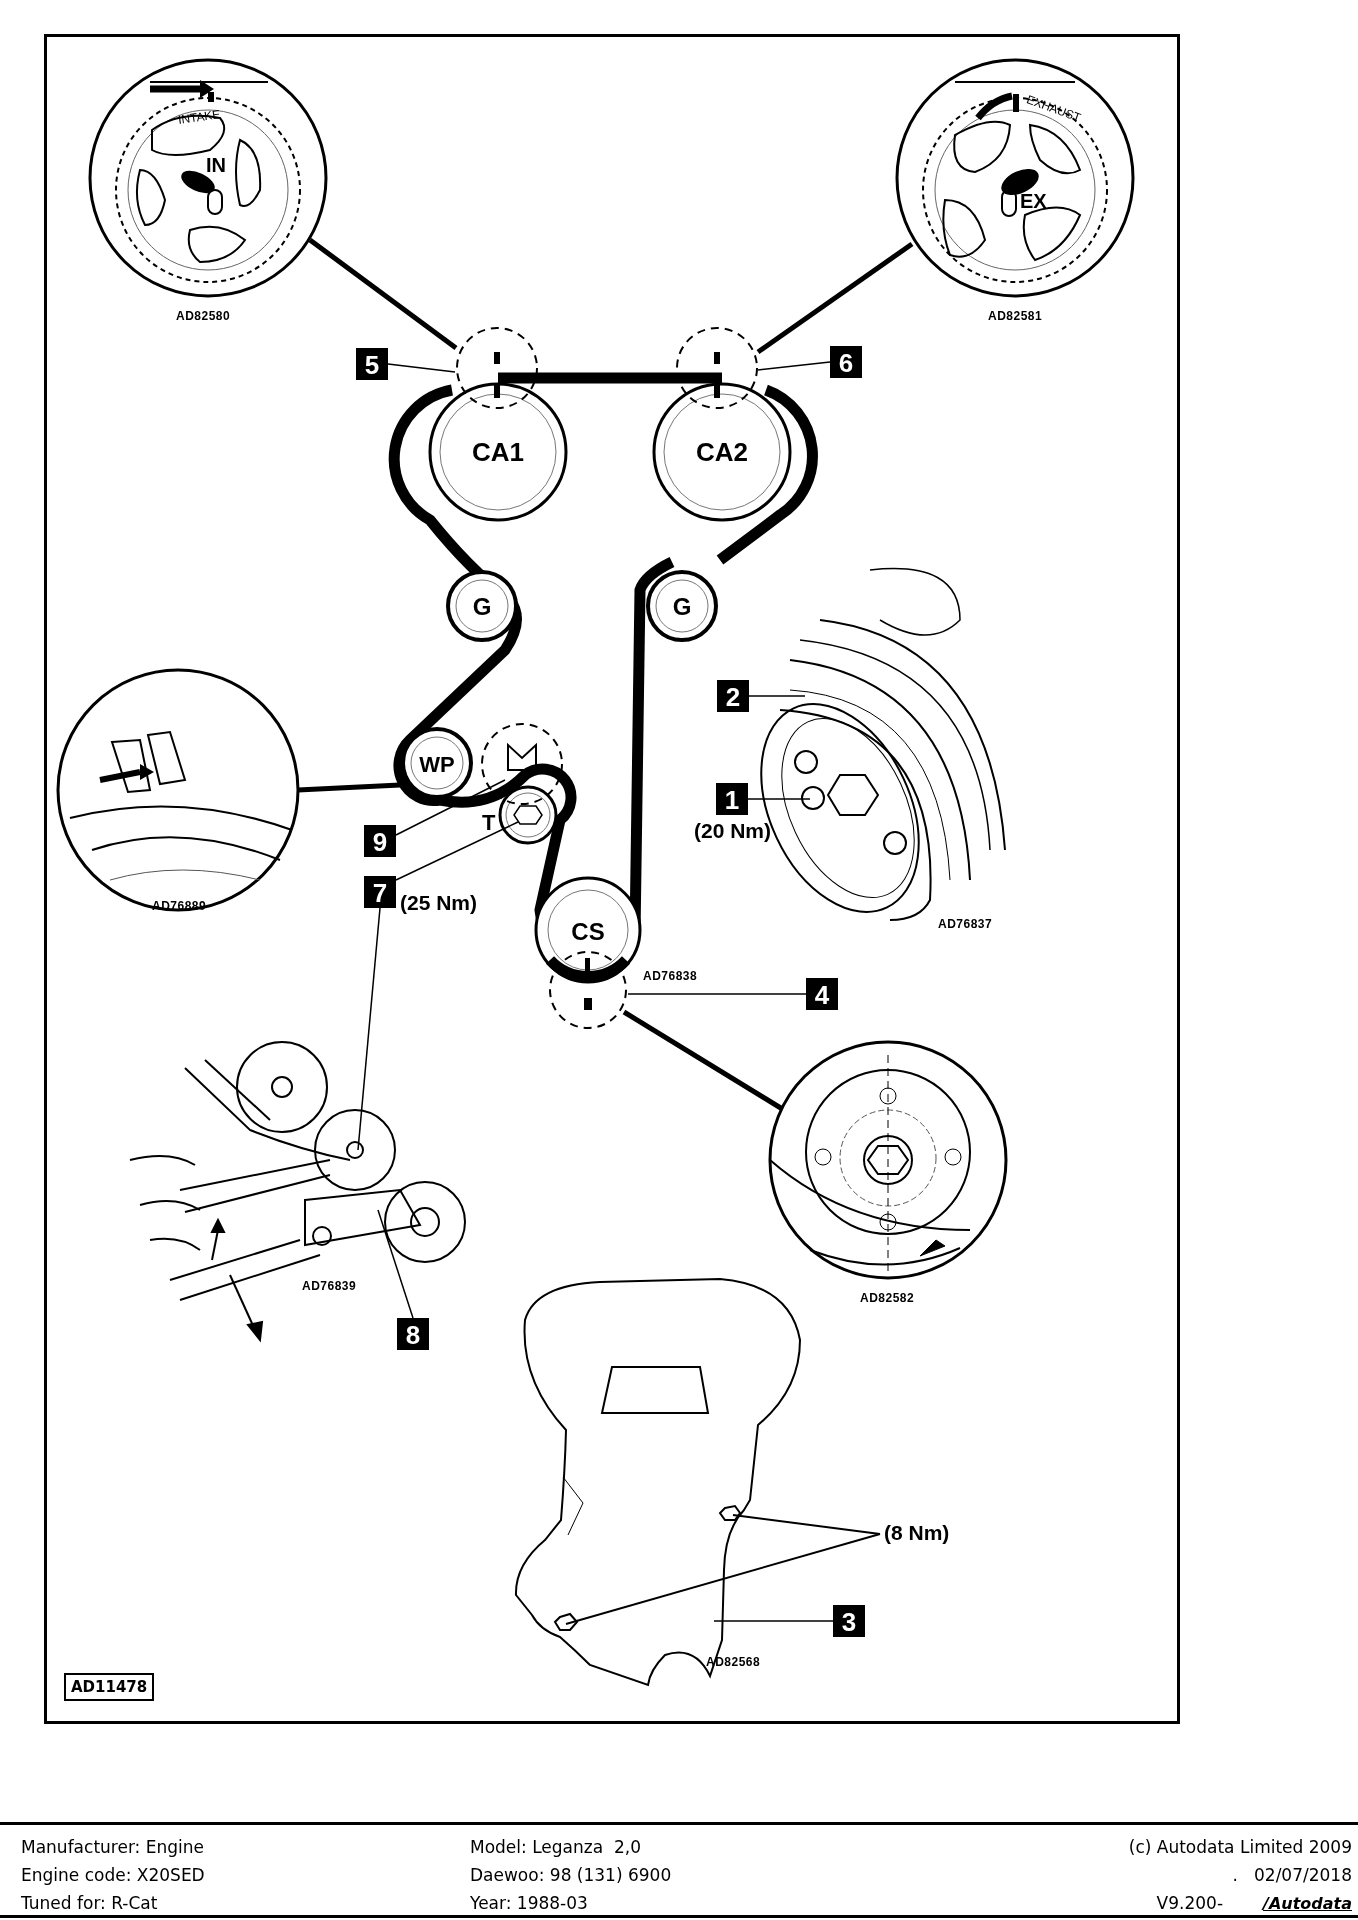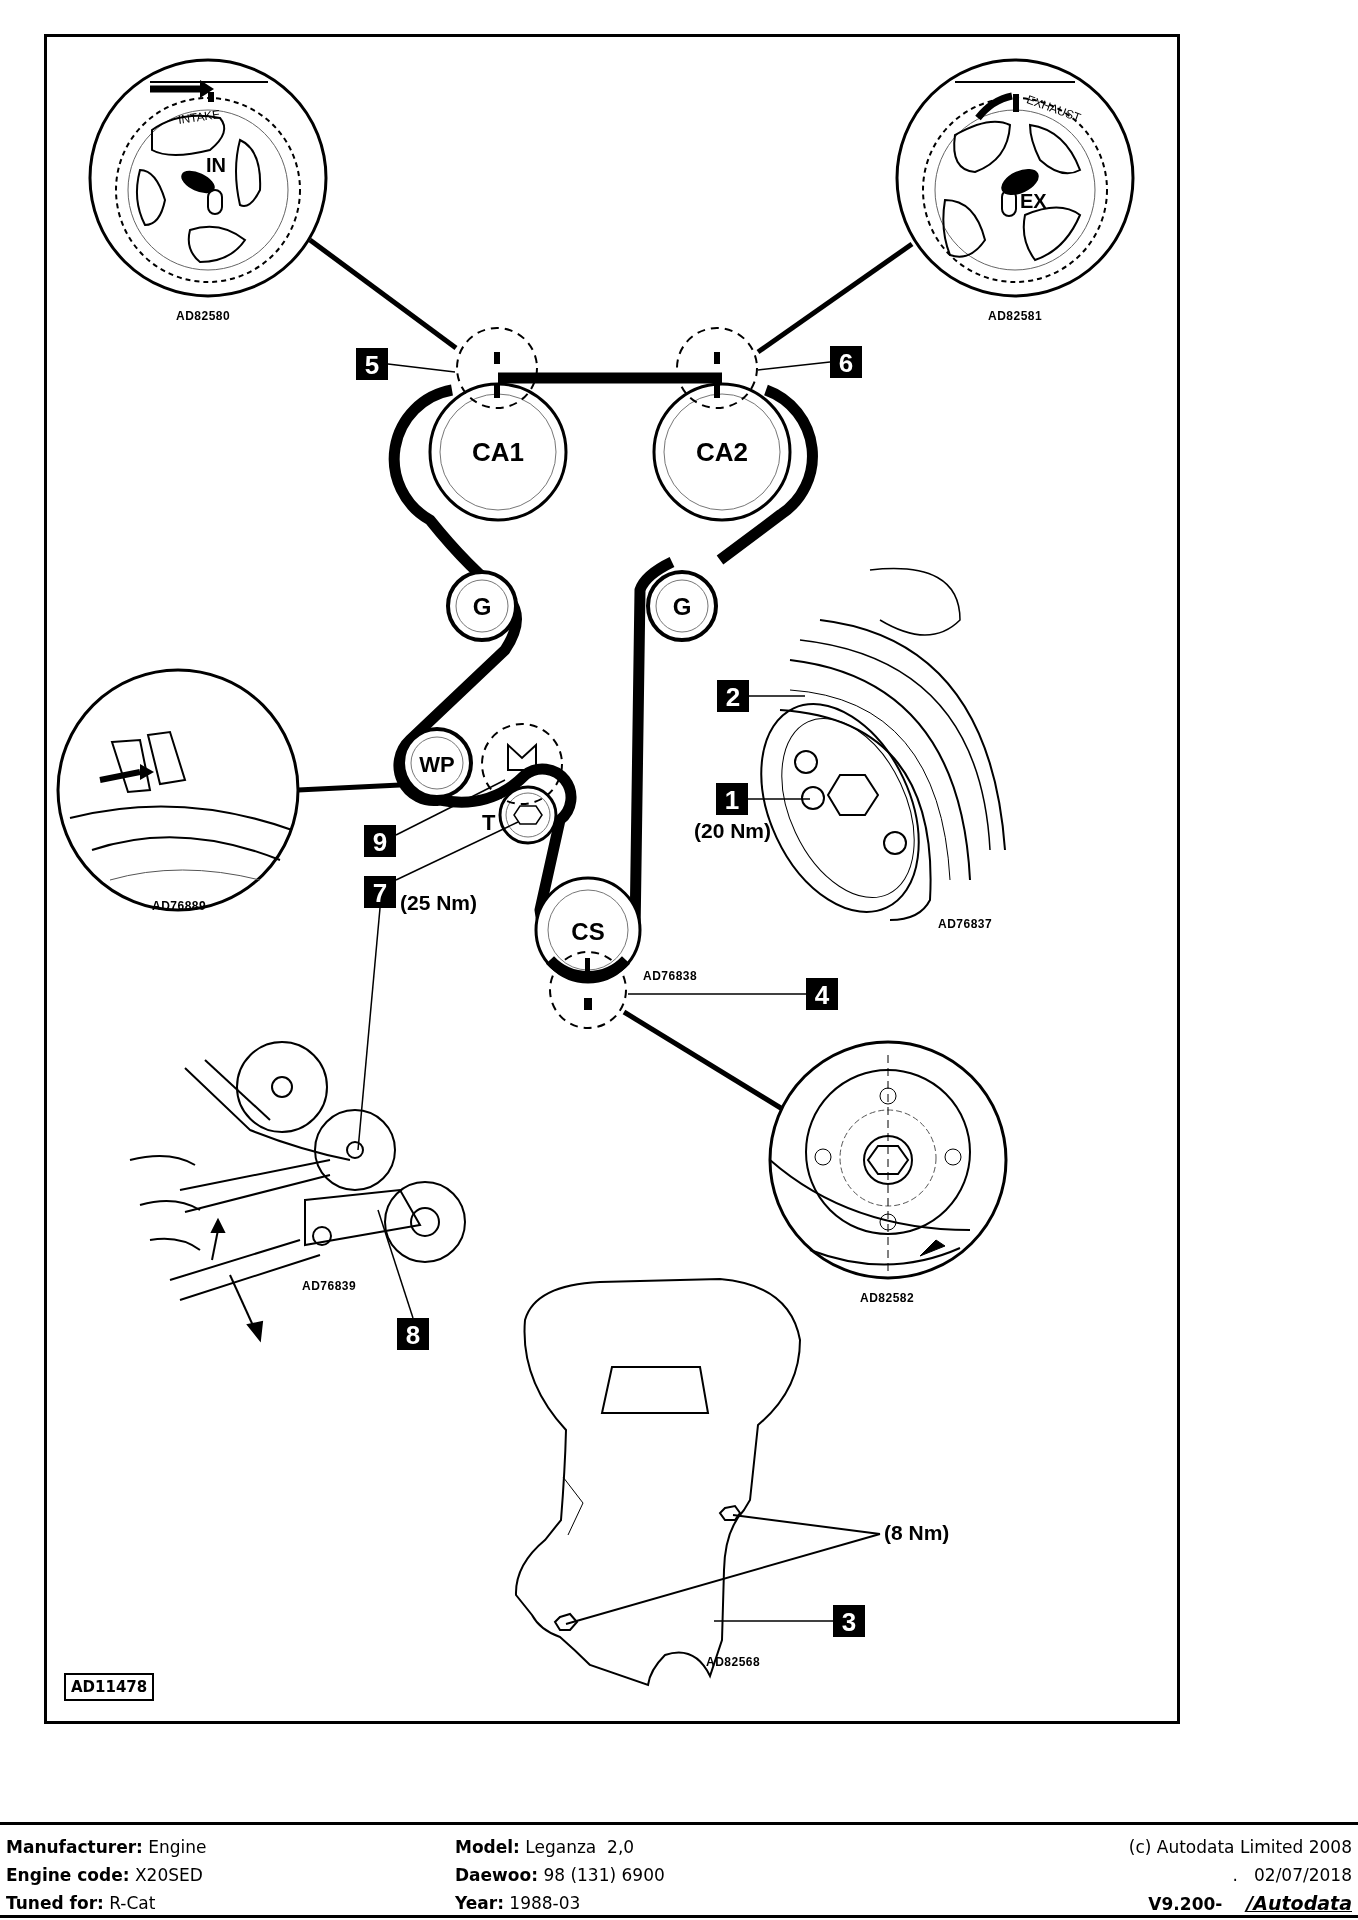--- a/index.html
+++ b/index.html
@@ -7,22 +7,22 @@
   #diagram { position:absolute; left:0; top:0; width:1358px; height:1760px; }
   .frame { position:absolute; left:44px; top:34px; width:1136px; height:1690px; border:3px solid #000; box-sizing:border-box; }
   .lbl { font-family:"Liberation Sans", sans-serif; font-weight:bold; fill:#000; }
   .small { font-family:"Liberation Sans", sans-serif; font-size:12px; fill:#000; font-weight:bold; letter-spacing:0.5px; }
   .callout rect { fill:#000; }
   .callout text { fill:#fff; font-weight:bold; font-size:26px; font-family:"Liberation Sans", sans-serif; }
   .ref-box { position:absolute; left:64px; top:1673px; border:2px solid #000; padding:0 5px; font-family:"DejaVu Sans", sans-serif; font-weight:bold; font-size:15px; line-height:24px; }
   .footer { position:absolute; left:0; top:1822px; width:1358px; height:96px; border-top:3px solid #000; border-bottom:3px solid #000; box-sizing:border-box; font-family:"DejaVu Sans", sans-serif; font-size:17px; }
   .footer .col { position:absolute; top:8px; line-height:28px; }
   .footer .c1 { left:6px; } .footer .c2 { left:455px; } .footer .c3 { right:6px; text-align:right; }
-  .footer b { font-weight:bold; }
-  .footer .brand { font-weight:bold; font-style:italic; text-decoration:underline; margin-left:24px; font-size:19px; }
+  .footer b { font-weight:normal;margin-left:15px; }
+  .footer .brand { font-weight:bold; font-style:italic; text-decoration:underline; margin-left:40px; font-size:16px; }
 </style>
 </head>
 <body>
 
 <div class="frame"></div>
 
 <svg id="diagram" viewBox="0 0 1358 1760" xmlns="http://www.w3.org/2000/svg">
 
   <g>
     <circle cx="208" cy="178" r="118" fill="none" stroke="#000" stroke-width="3"></circle>
@@ -262,17 +262,17 @@
     <div><b>Manufacturer:</b> <span>Engine</span></div>
     <div><b>Engine code:</b> <span>X20SED</span></div>
     <div><b>Tuned for:</b> <span>R-Cat</span></div>
   </div>
   <div class="col c2">
     <div><b>Model:</b> <span style="white-space:pre">Leganza  2,0</span></div>
     <div><b>Daewoo:</b> <span>98 (131) 6900</span></div>
     <div><b>Year:</b> <span>1988-03</span></div>
   </div>
   <div class="col c3">
-    <div>(c) Autodata Limited 2008</div>
+    <div>(c) Autodata Limited 2009</div>
     <div style="white-space:pre">.   02/07/2018</div>
     <div><b>V9.200-</b><span class="brand">/Autodata</span></div>
   </div>
 </div>
 
 </body></html>

